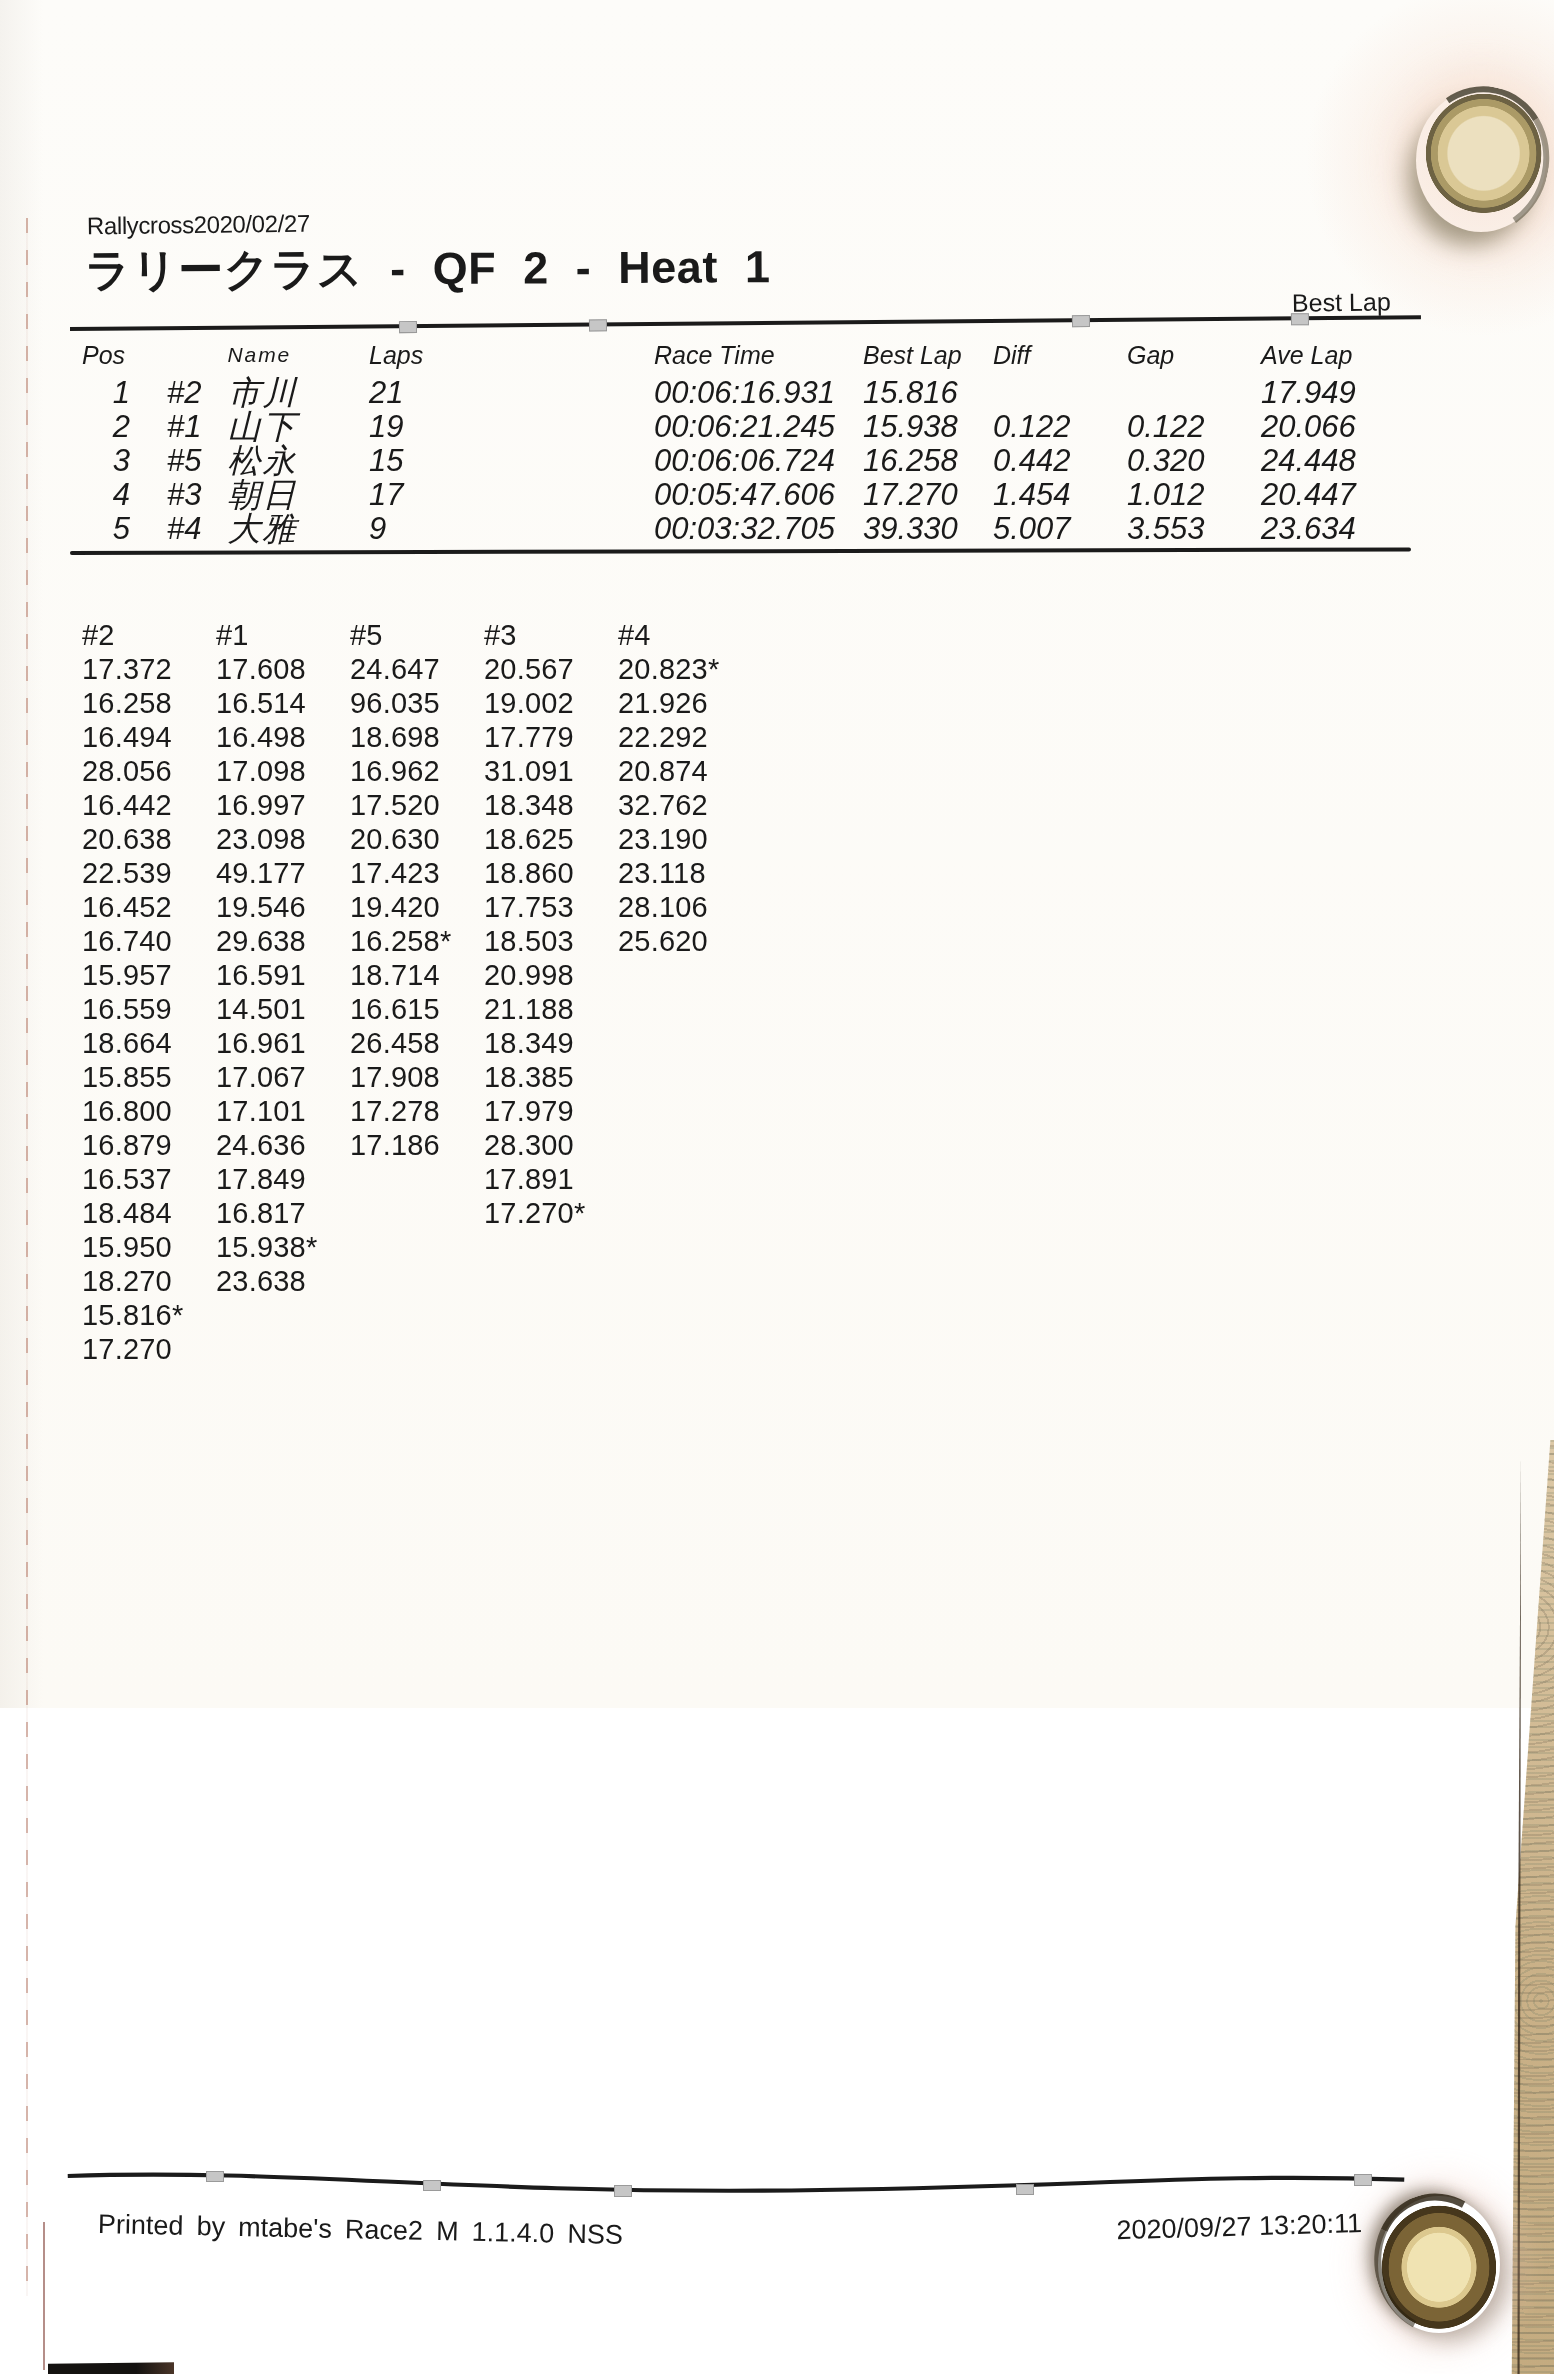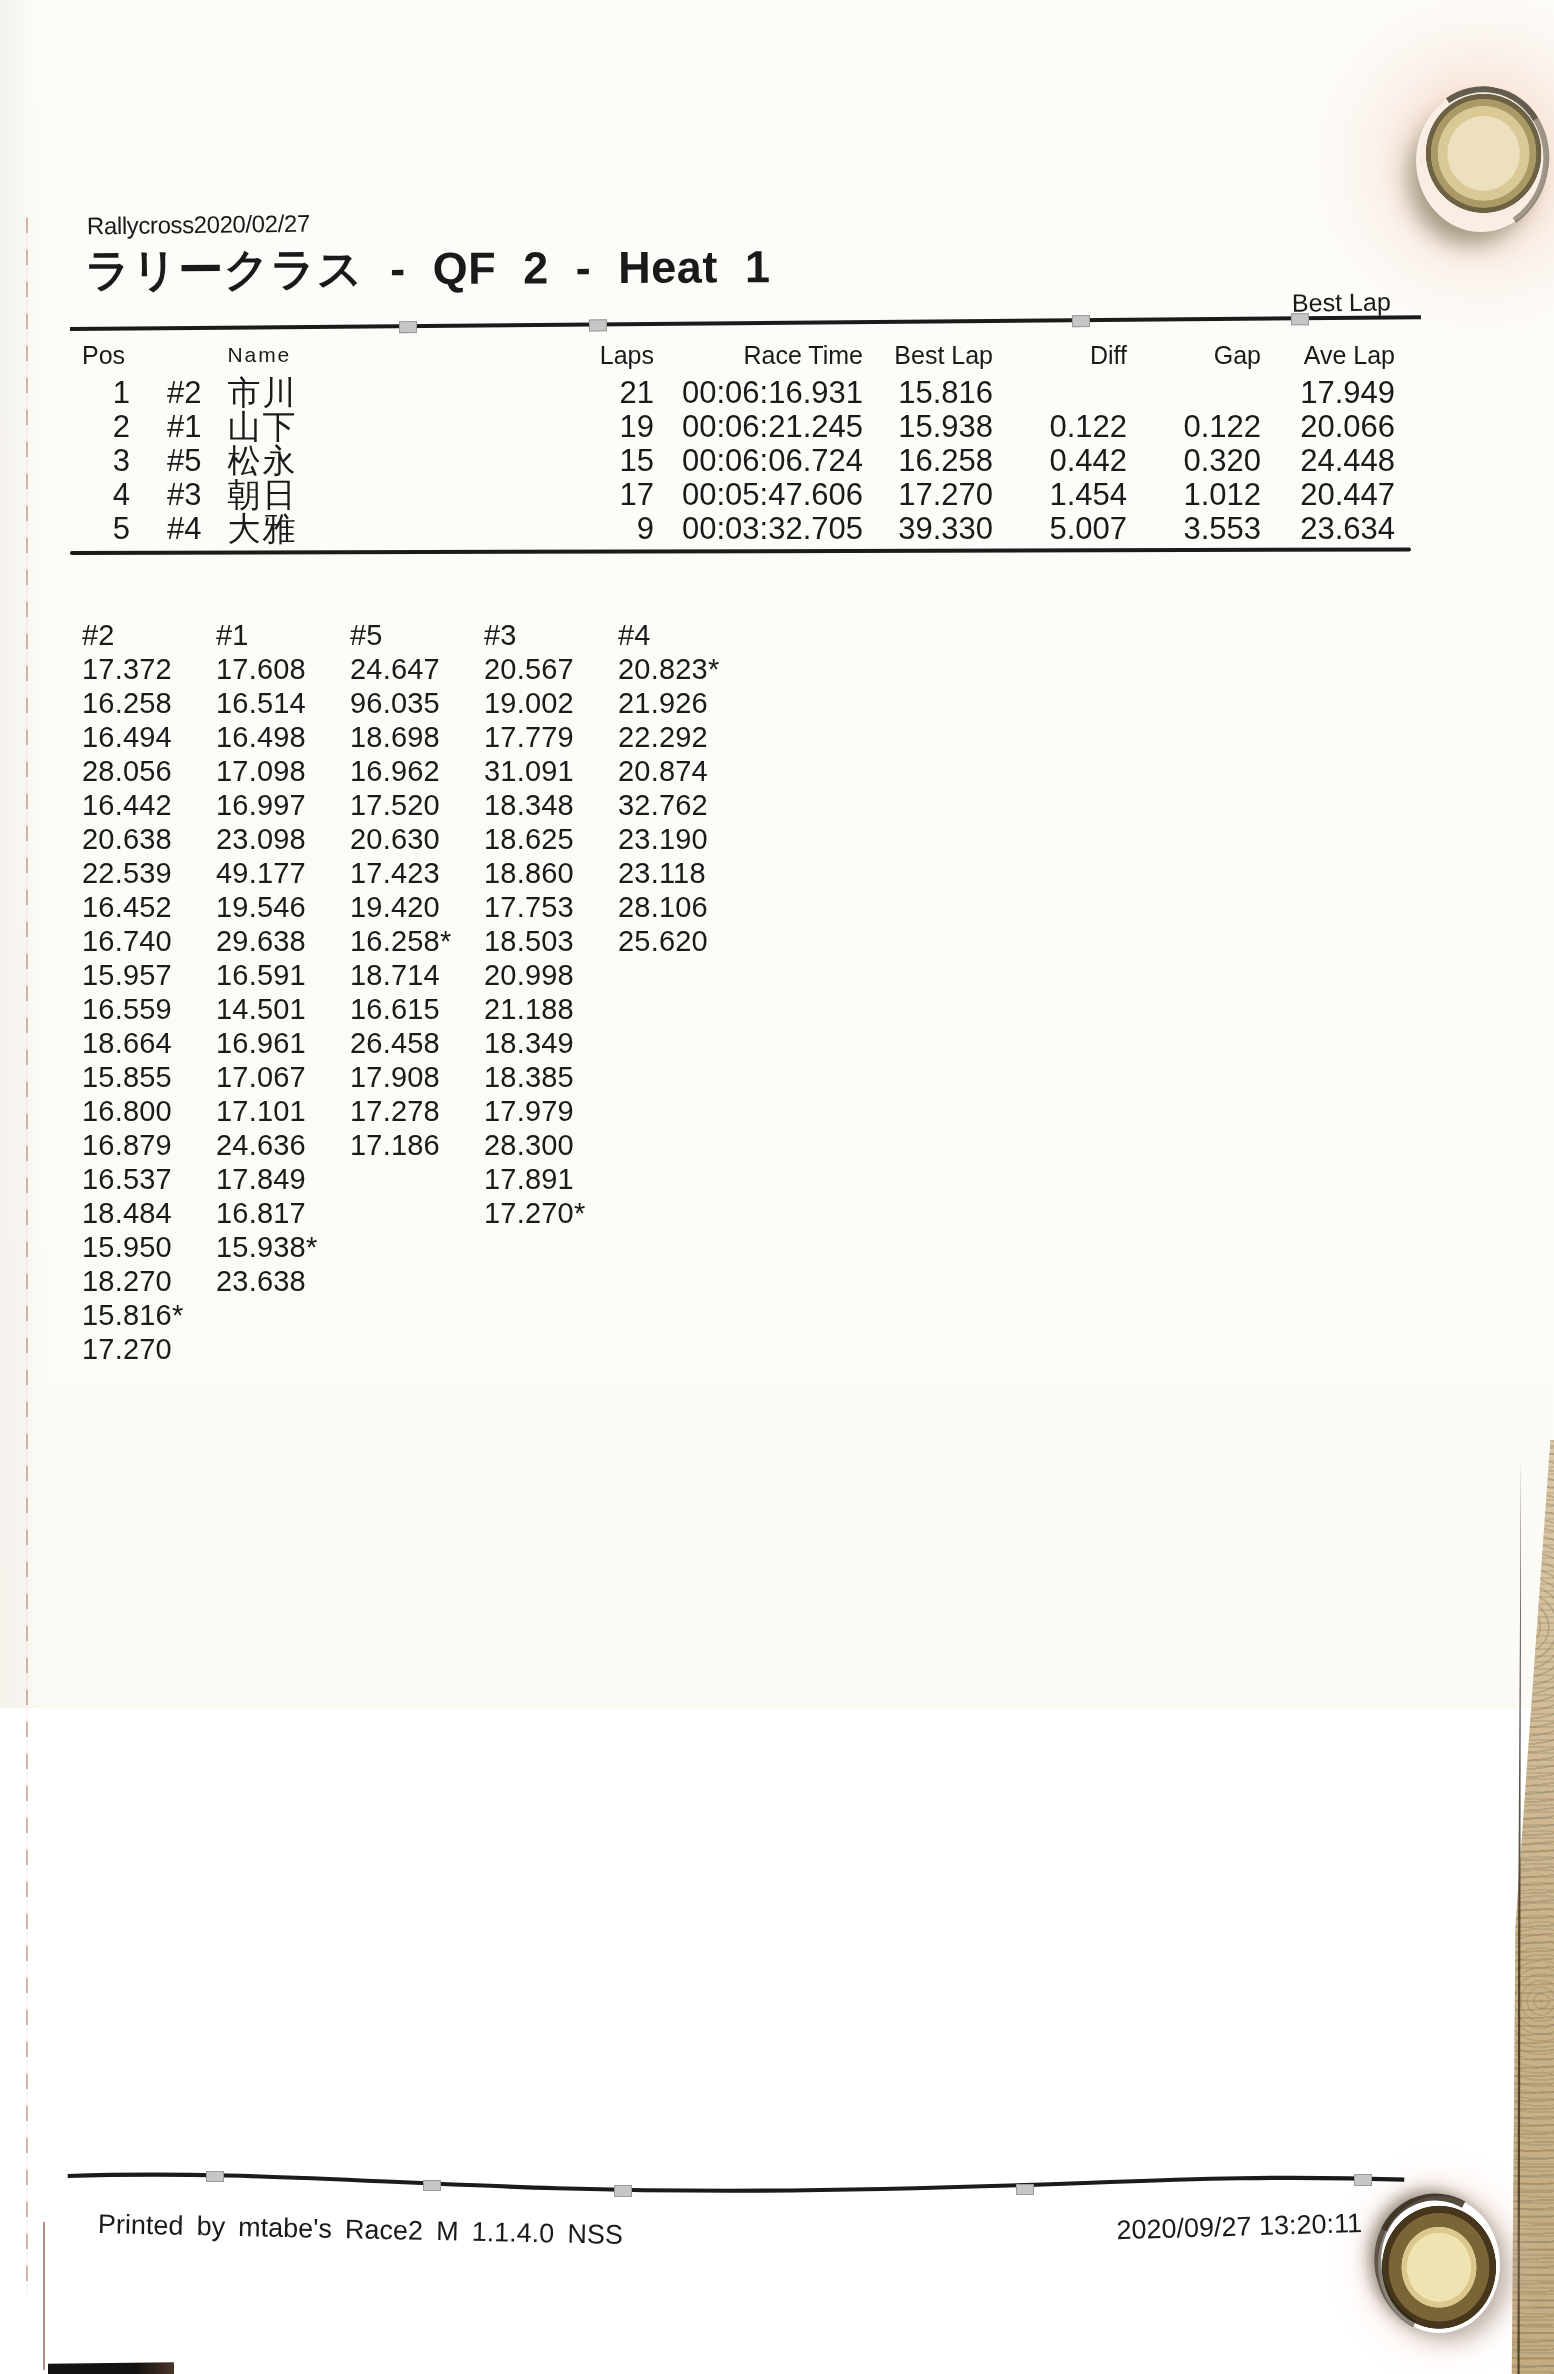--- a/index.html
+++ b/index.html
@@ -95,30 +95,30 @@
   .rule{position:absolute;height:3.7px;background:#1b1b1b;}
   .rule-top{left:70px;top:327px;width:1351px;transform:rotate(-0.5deg);transform-origin:left center;}
   .rule-mid{left:70px;top:551px;width:1341px;transform:rotate(-0.15deg);transform-origin:left center;border-radius:1.9px;}
   .mark{position:absolute;top:-2.8px;width:16px;height:9.3px;background:#c6c6c6;border:0.9px solid #9a9a9a;}
   .foot-rule{position:absolute;left:58px;top:2165px;width:1356px;height:33px;}
   
   .results{position:absolute;left:82px;top:339px;width:1314px;font-size:31px;}
   .t-row{
     display:grid;
     grid-template-columns:48px 91px 148px 285px 209px 130px 134px 134px 134px;
-    height:34px;line-height:34px;white-space:nowrap;
+    height:34px;line-height:34px;white-space:nowrap;font-style:italic;
   }
   .t-head{font-size:25px;height:37px;line-height:32px;}
   .cell{display:block;}
   .c-pos{text-align:right;}
   .t-head .c-pos{text-align:left;}
   .c-car{text-align:left;padding-left:37px;}
   .c-name{text-align:left;padding-left:6.5px;font-size:33px;letter-spacing:1.9px;}
   .t-head .c-name{font-size:21px;}
-  .c-laps,.c-race,.c-best,.c-diff,.c-gap,.c-ave{text-align:right;}
+  .c-laps,.c-race,.c-best,.c-diff,.c-gap,.c-ave{text-align:left;}
   
   .laps-block{
     position:absolute;left:82px;top:618px;display:flex;
     font-size:29px;line-height:34px;
   }
   .lap-col{width:134px;}
   .lap-head{font-weight:500;}
   .lap-val{white-space:nowrap;letter-spacing:0.2px;}
   
   .foot-left{

